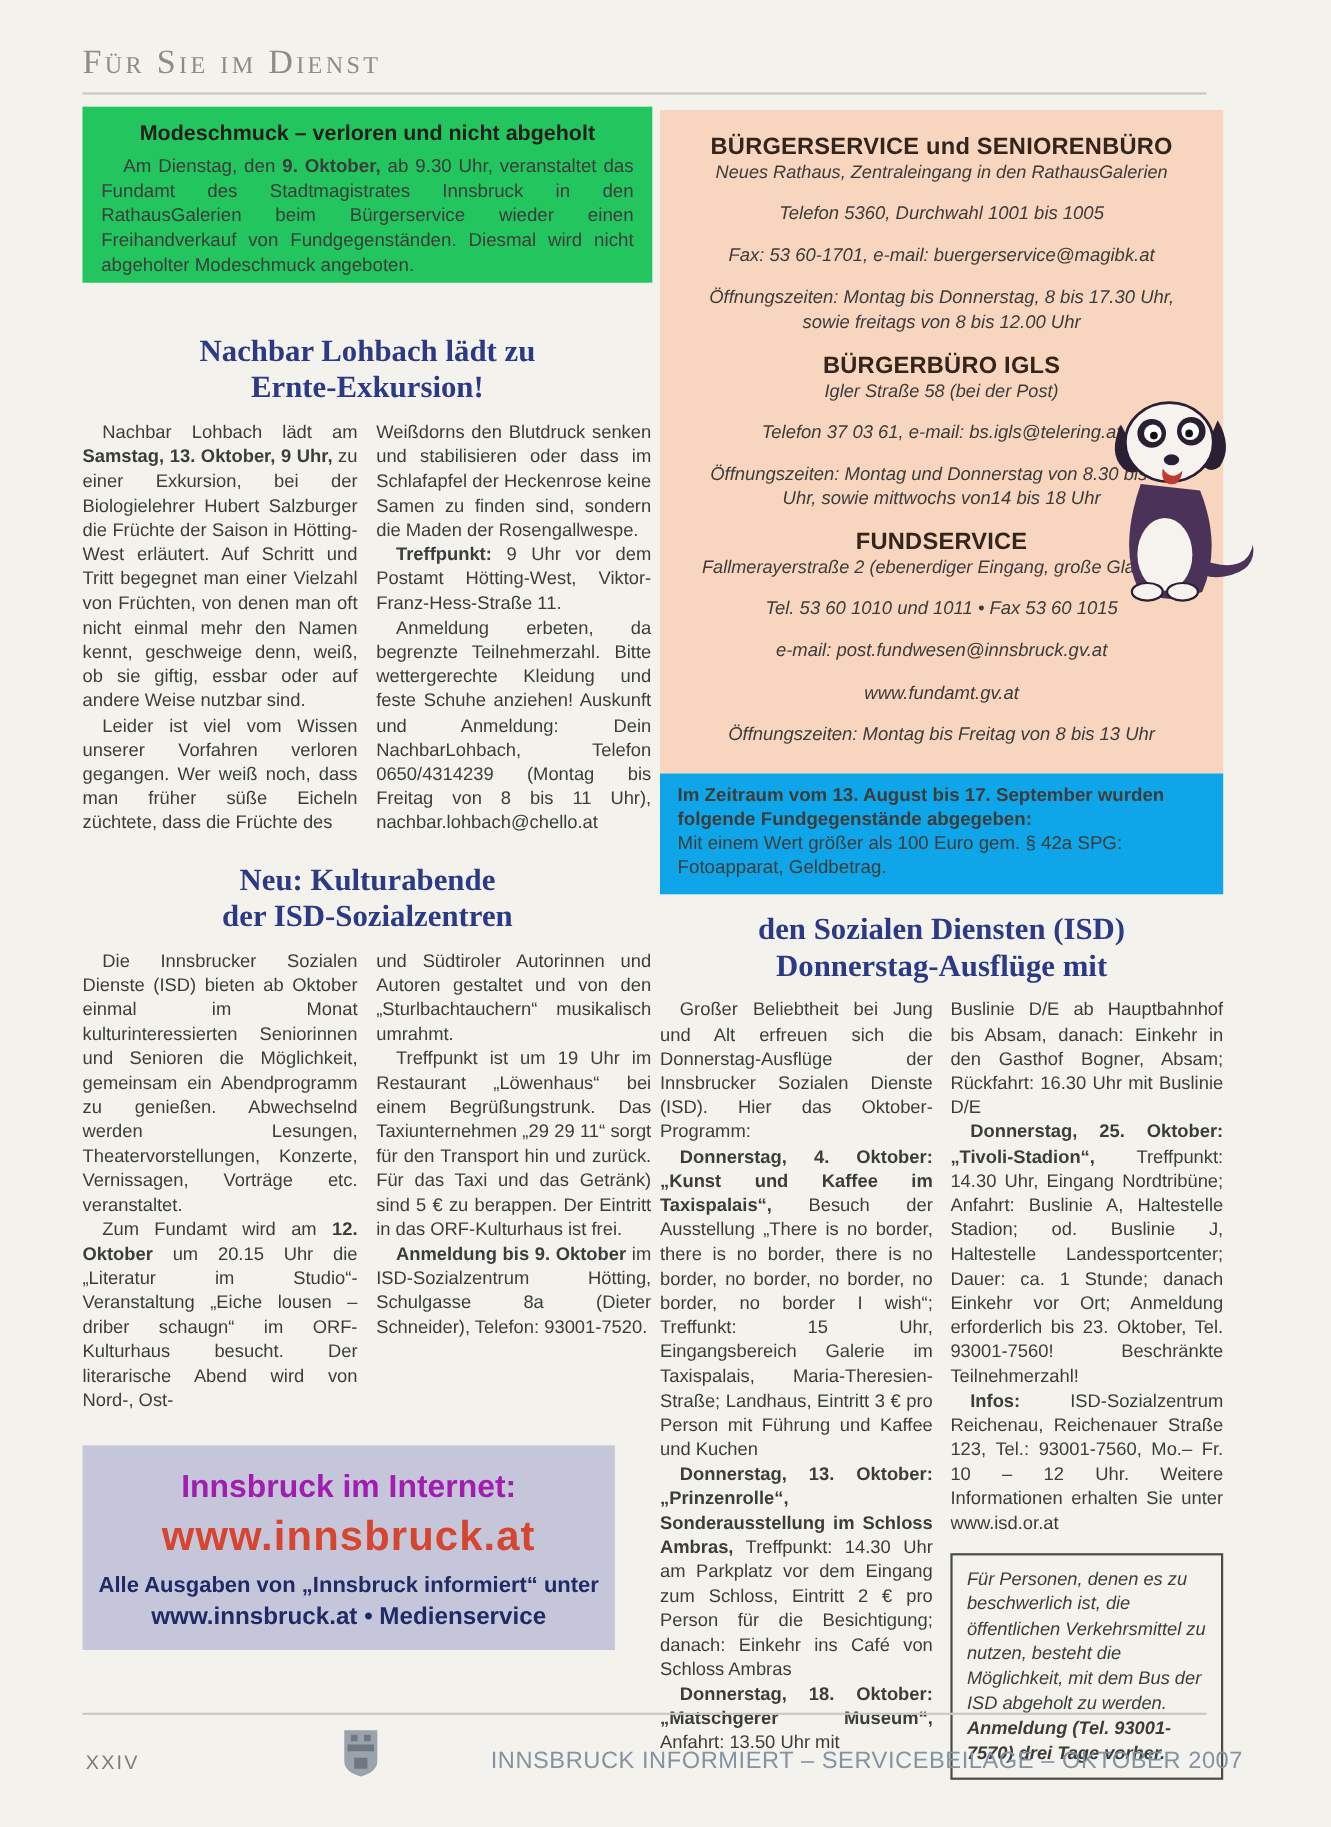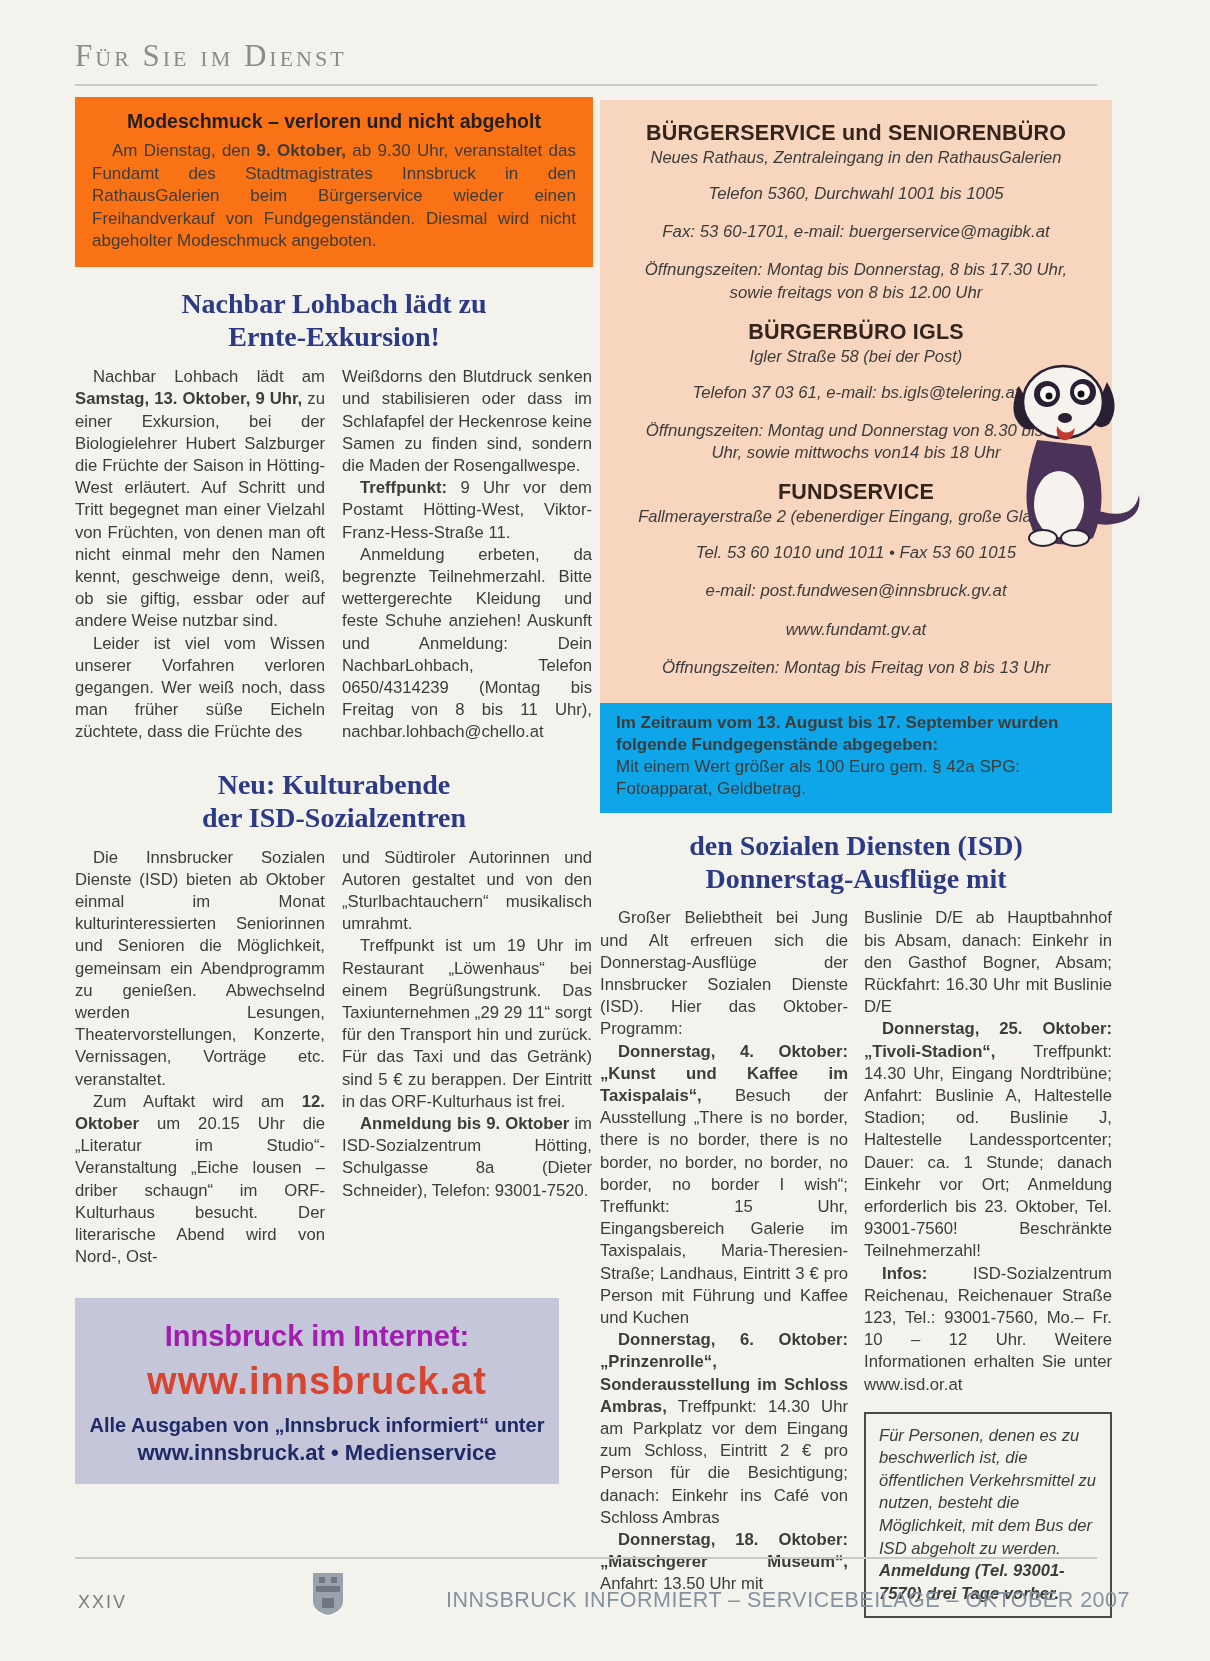--- a/index.html
+++ b/index.html
@@ -14,29 +14,29 @@
 
   
   .masthead{position:absolute;left:75px;top:38px;width:1022px;border-bottom:2px solid #c9c8c1;padding-bottom:10px;}
   .masthead h1{
     margin:0;font-family:"Liberation Serif",serif;font-weight:500;
     font-variant:small-caps;font-size:31px;letter-spacing:3px;color:#8d8c85;
   }
 
   
   .left{position:absolute;left:75px;top:97px;width:518px;}
-  .lost-box{background:#f97316;padding:13px 17px 14px;}
+  .lost-box{background:#22c55e;padding:13px 17px 4px;}
   .lost-box h2{margin:0 0 7px;text-align:center;font-size:19.5px;color:#241f1c;}
   .lost-box p{margin:0;font-size:17px;line-height:1.33;text-align:justify;text-indent:20px;}
 
   .a-title{
     font-family:"Liberation Serif",serif;font-weight:bold;color:#2c3a85;
     text-align:center;font-size:28px;line-height:1.18;margin:0;
   }
-  .t-lohbach{margin-top:20px;}
+  .t-lohbach{margin-top:46px;}
   .t-kultur{margin-top:24px;}
 
   .cols{display:flex;gap:17px;margin-top:13px;}
   .col{width:250px;font-size:16.7px;line-height:1.33;text-align:justify;}
   .col p{margin:0;}
   .col p.ind{text-indent:18px;}
 
   .internet-box{
     margin-top:30px;margin-right:34px;background:#c6c6db;text-align:center;
     padding:22px 8px 18px;
@@ -107,21 +107,21 @@
   </div>
 
   <div class="a-title t-kultur">
     <div>Neu: Kulturabende</div>
     <div>der ISD-Sozialzentren</div>
   </div>
 
   <div class="cols">
     <div class="col">
       <p class="ind"><span>Die Innsbrucker Sozialen Dienste (ISD) bieten ab Oktober einmal im Monat kulturinteressierten Seniorinnen und Senioren die Möglichkeit, gemeinsam ein Abendprogramm zu genießen. Abwechselnd werden Lesungen, Theatervorstellungen, Konzerte, Vernissagen, Vorträge etc. veranstaltet.</span></p>
-      <p class="ind"><span>Zum Auftakt wird am </span><span class="b">12. Oktober</span><span> um 20.15 Uhr die „Literatur im Studio“-Veranstaltung „Eiche lousen – driber schaugn“ im ORF-Kulturhaus besucht. Der literarische Abend wird von Nord-, Ost-</span></p>
+      <p class="ind"><span>Zum Fundamt wird am </span><span class="b">12. Oktober</span><span> um 20.15 Uhr die „Literatur im Studio“-Veranstaltung „Eiche lousen – driber schaugn“ im ORF-Kulturhaus besucht. Der literarische Abend wird von Nord-, Ost-</span></p>
     </div>
     <div class="col">
       <p><span>und Südtiroler Autorinnen und Autoren gestaltet und von den „Sturlbachtauchern“ musikalisch umrahmt.</span></p>
       <p class="ind"><span>Treffpunkt ist um 19 Uhr im Restaurant „Löwenhaus“ bei einem Begrüßungstrunk. Das Taxiunternehmen „29 29 11“ sorgt für den Transport hin und zurück. Für das Taxi und das Getränk) sind 5 € zu berappen. Der Eintritt in das ORF-Kulturhaus ist frei.</span></p>
       <p class="ind"><span class="b">Anmeldung bis 9. Oktober</span><span> im ISD-Sozialzentrum Hötting, Schulgasse 8a (Dieter Schneider), Telefon: 93001-7520.</span></p>
     </div>
   </div>
 
   <div class="internet-box">
     <div class="ib1">Innsbruck im Internet:</div>
@@ -165,21 +165,21 @@
 
   <div class="a-title isd-title">
     <div>den Sozialen Diensten (ISD)</div>
     <div>Donnerstag-Ausflüge mit</div>
   </div>
 
   <div class="isd-cols">
     <div class="col">
       <p class="ind"><span>Großer Beliebtheit bei Jung und Alt erfreuen sich die Donnerstag-Ausflüge der Innsbrucker Sozialen Dienste (ISD). Hier das Oktober-Programm:</span></p>
       <p class="ind"><span class="b">Donnerstag, 4. Oktober: „Kunst und Kaffee im Taxispalais“,</span><span> Besuch der Ausstellung „There is no border, there is no border, there is no border, no border, no border, no border, no border I wish“; Treffunkt: 15 Uhr, Eingangsbereich Galerie im Taxispalais, Maria-Theresien-Straße; Landhaus, Eintritt 3 € pro Person mit Führung und Kaffee und Kuchen</span></p>
-      <p class="ind"><span class="b">Donnerstag, 6. Oktober: „Prinzenrolle“, Sonderausstellung im Schloss Ambras,</span><span> Treffpunkt: 14.30 Uhr am Parkplatz vor dem Eingang zum Schloss, Eintritt 2 € pro Person für die Besichtigung; danach: Einkehr ins Café von Schloss Ambras</span></p>
+      <p class="ind"><span class="b">Donnerstag, 13. Oktober: „Prinzenrolle“, Sonderausstellung im Schloss Ambras,</span><span> Treffpunkt: 14.30 Uhr am Parkplatz vor dem Eingang zum Schloss, Eintritt 2 € pro Person für die Besichtigung; danach: Einkehr ins Café von Schloss Ambras</span></p>
       <p class="ind"><span class="b">Donnerstag, 18. Oktober: „Matschgerer Museum“,</span><span> Anfahrt: 13.50 Uhr mit</span></p>
     </div>
     <div class="col">
       <p><span>Buslinie D/E ab Hauptbahnhof bis Absam, danach: Einkehr in den Gasthof Bogner, Absam; Rückfahrt: 16.30 Uhr mit Buslinie D/E</span></p>
       <p class="ind"><span class="b">Donnerstag, 25. Oktober: „Tivoli-Stadion“,</span><span> Treffpunkt: 14.30 Uhr, Eingang Nordtribüne; Anfahrt: Buslinie A, Haltestelle Stadion; od. Buslinie J, Haltestelle Landessportcenter; Dauer: ca. 1 Stunde; danach Einkehr vor Ort; Anmeldung erforderlich bis 23. Oktober, Tel. 93001-7560! Beschränkte Teilnehmerzahl!</span></p>
       <p class="ind"><span class="b">Infos:</span><span> ISD-Sozialzentrum Reichenau, Reichenauer Straße 123, Tel.: 93001-7560, Mo.– Fr. 10 – 12 Uhr. Weitere Informationen erhalten Sie unter www.isd.or.at</span></p>
       <div class="pickup-box">
         <span><span class="i">Für Personen, denen es zu beschwerlich ist, die öffentlichen Verkehrsmittel zu nutzen, besteht die Möglichkeit, mit dem Bus der ISD abgeholt zu werden. </span><span class="b i">Anmeldung (Tel. 93001-7570) drei Tage vorher.</span></span>
       </div>
     </div>

